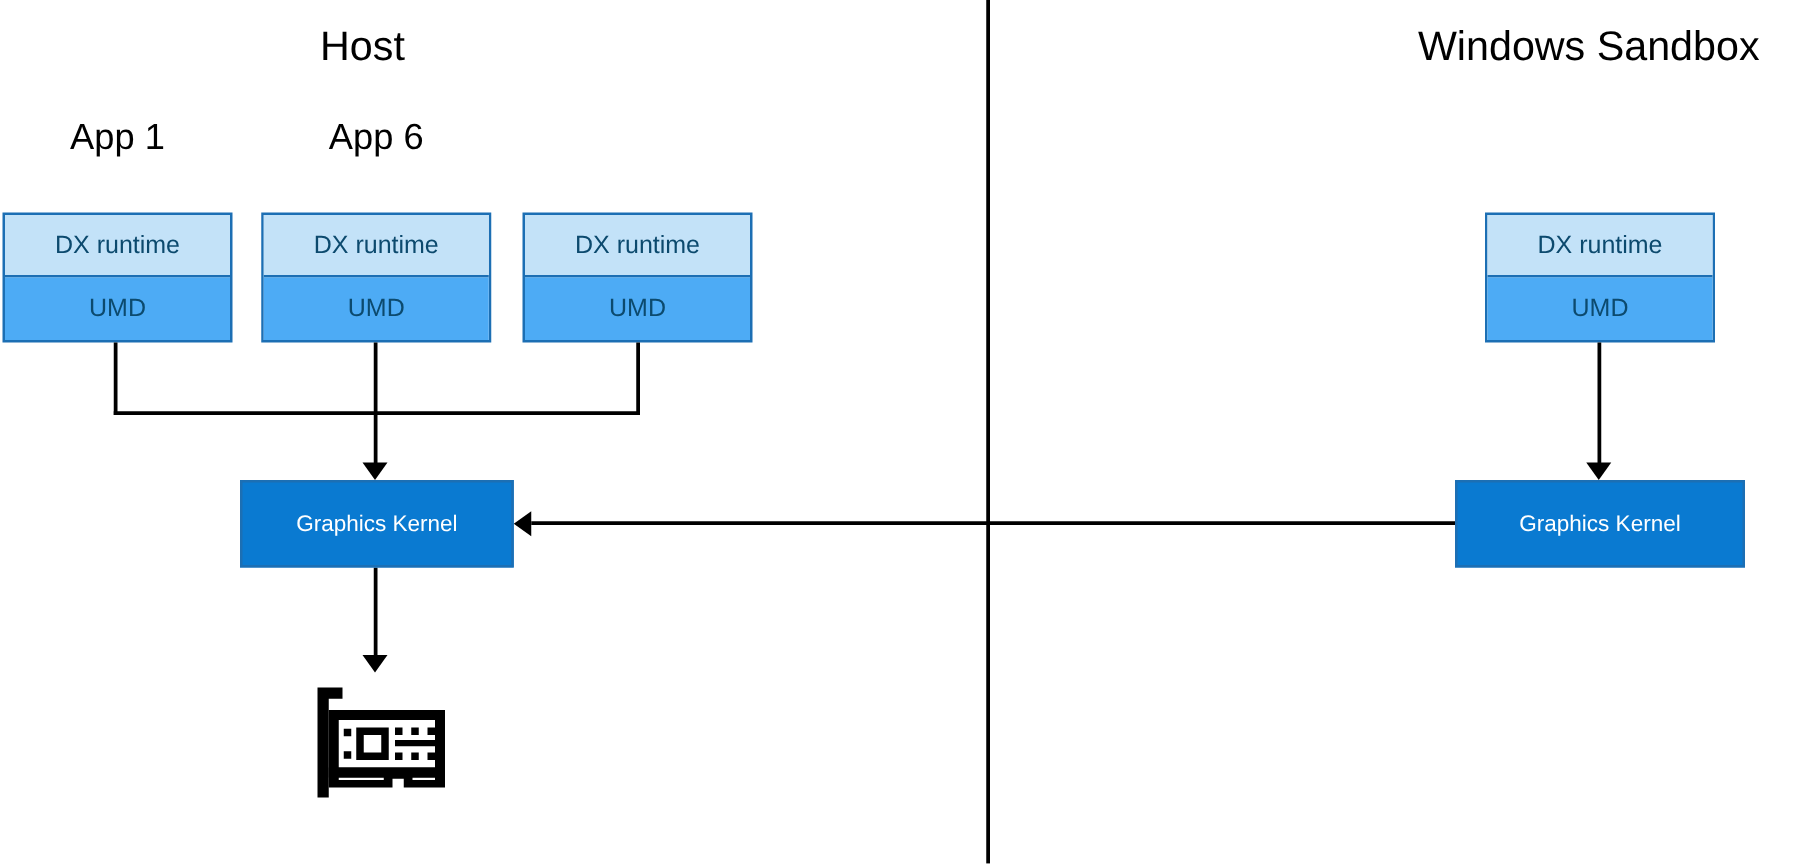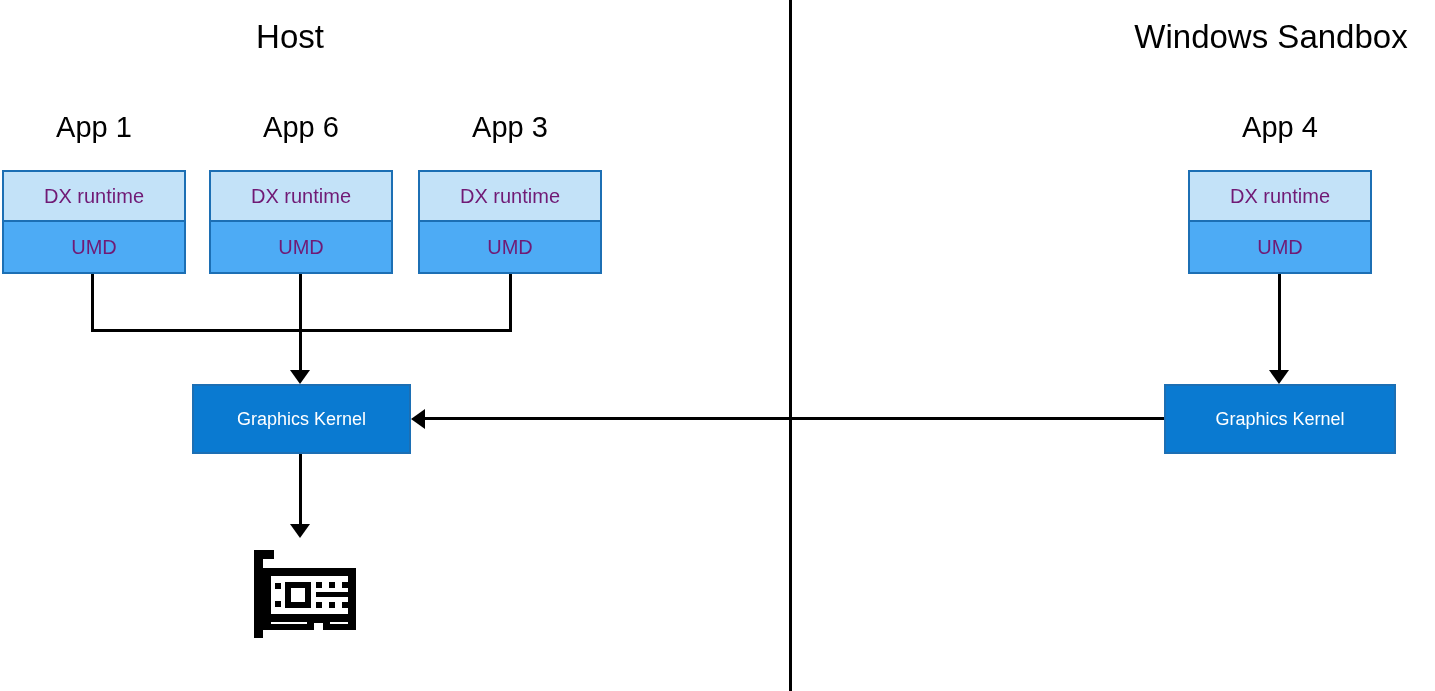--- a/index.html
+++ b/index.html
@@ -29,21 +29,21 @@
   #title-sandbox     { left: 1088px; top: 20px; width: 366px; }
 
   
   .app-label {
     position: absolute;
     font-size: 29px;
     color: #000000;
     white-space: nowrap;
     text-align: center;
     line-height: 1;
-    top: 113px;
+    top: 96px;
   }
   #app-label-1 { left: 2px;    width: 184px; }
   #app-label-2 { left: 209px;  width: 184px; }
   #app-label-3 { left: 418px;  width: 184px; }
   #app-label-4 { left: 1188px; width: 184px; }
 
   
   .app-stack {
     position: absolute;
     top: 170px;
@@ -58,21 +58,21 @@
   #app-stack-2 { left: 209px;  }
   #app-stack-3 { left: 418px;  }
   #app-stack-4 { left: 1188px; }
 
   .layer {
     flex: 1 1 50%;
     display: flex;
     align-items: center;
     justify-content: center;
     font-size: 20px;
-    color: #701a75;
+    color: #0c4a6e;
     box-sizing: border-box;
   }
   .layer-dx  { background: #C3E2F8; border-bottom: 2px solid #1C6FB4; }
   .layer-umd { background: #4DABF5; }
 
   
   .kernel-box {
     position: absolute;
     top: 384px;
     height: 70px;
@@ -156,22 +156,20 @@
 <div id="canvas">
 
   <div class="section-title" id="title-host">Host</div>
 
   <div class="section-title" id="title-sandbox">Windows Sandbox</div>
 
   <div id="divider"></div>
 
   <div class="app-label" id="app-label-1">App 1</div>
   <div class="app-label" id="app-label-2">App 6</div>
-  <div class="app-label" id="app-label-3">App 3</div>
-  <div class="app-label" id="app-label-4">App 4</div>
 
   <div class="app-stack" id="app-stack-1">
     <div class="layer layer-dx">DX runtime</div>
     <div class="layer layer-umd">UMD</div>
   </div>
 
   <div class="app-stack" id="app-stack-2">
     <div class="layer layer-dx">DX runtime</div>
     <div class="layer layer-umd">UMD</div>
   </div>

